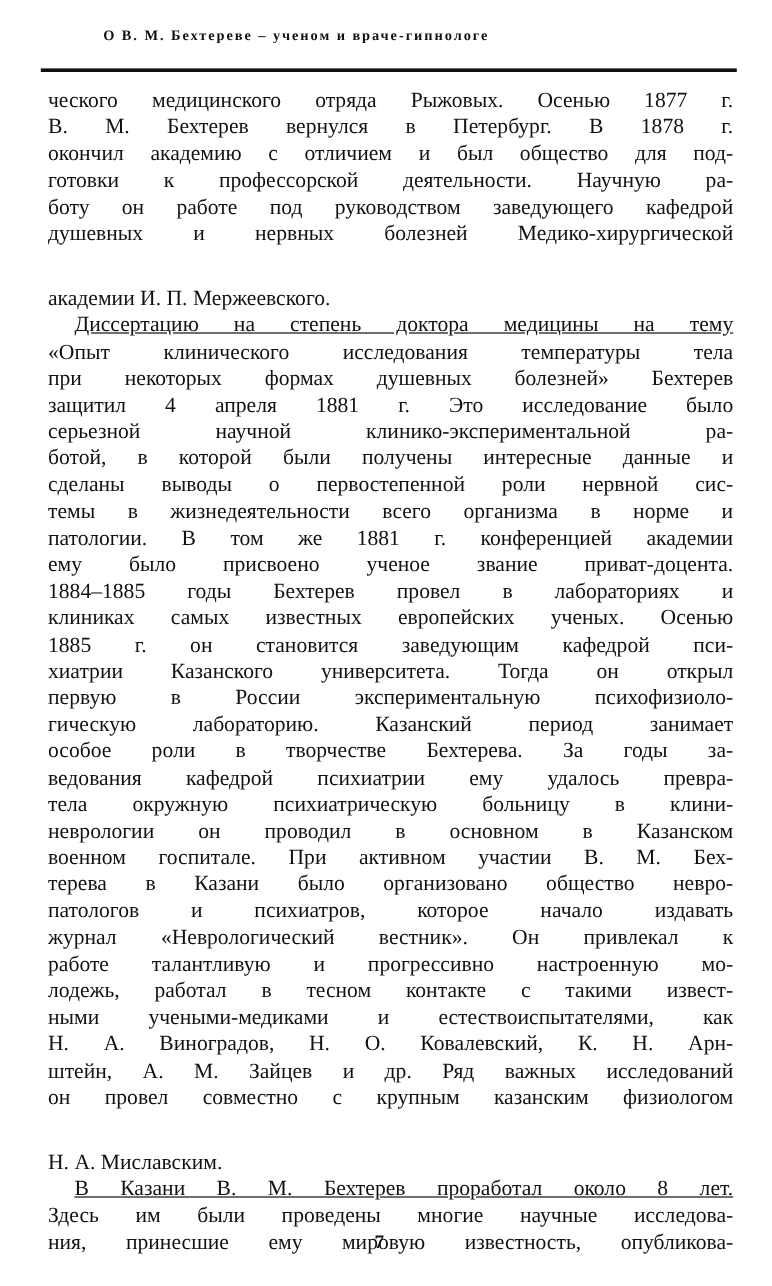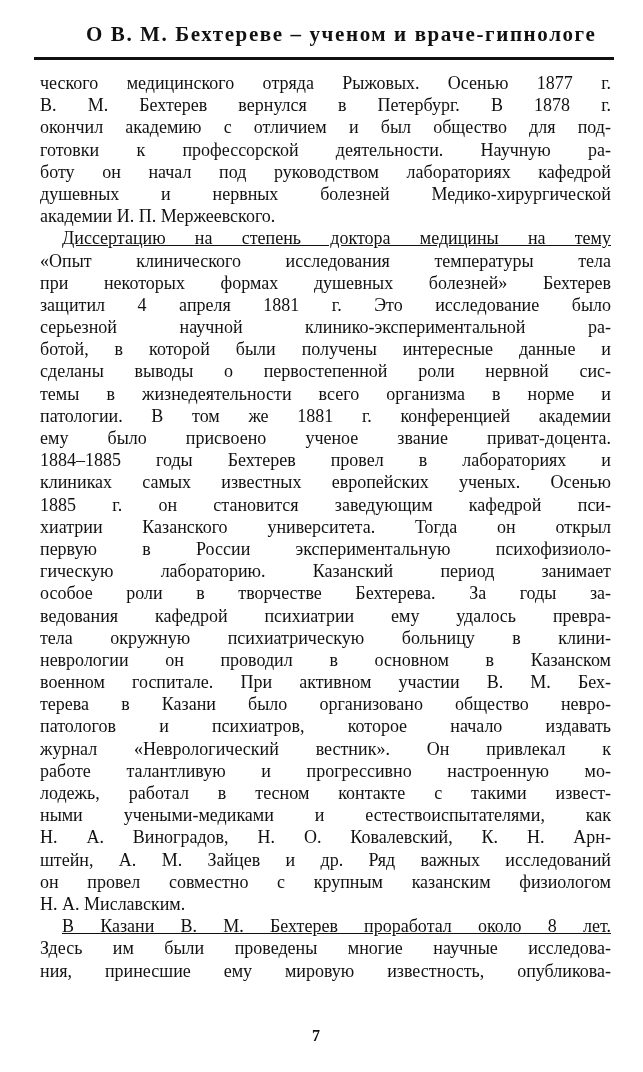--- a/index.html
+++ b/index.html
@@ -1,39 +1,39 @@
 <!DOCTYPE html>
 <html><head>
 <meta charset="utf-8">
 <style>
   html, body { margin: 0; padding: 0; background: #ffffff; }
   body { width: 643px; height: 1072px; position: relative; overflow: hidden;
          font-family: "Liberation Serif", "DejaVu Serif", serif; color: #111; }
   .header { position: absolute; left: 86px; top: 22px; width: 520px;
-            font-size: 21px; font-weight: bold; letter-spacing: 1.6px; white-space: nowrap; }
+            font-size: 12px; font-weight: bold; letter-spacing: 1.6px; white-space: nowrap; }
   .rule { position: absolute; left: 34px; top: 57px; width: 580px; height: 3px; background: #111; }
   .body { position: absolute; left: 40px; top: 72px; width: 571px; }
   .line { display: block; height: 22.2px; line-height: 22.2px; font-size: 18px;
           text-align: justify; text-align-last: justify; white-space: nowrap; overflow: visible; }
-  .line.last { text-align-last: left; }
+  .line.last { text-align-last: left; margin-top: 32px; }
   .line.indent { padding-left: 22px; text-decoration: underline; }
   .pagenum { position: absolute; left: 312px; top: 1027px; font-size: 16px; font-weight: bold; }
 </style>
 </head>
 <body>
 
 <div class="header">О В. М. Бехтереве – ученом и враче-гипнологе</div>
 <div class="rule"></div>
 
 <div class="body" id="body-text">
     <div class="line">ческого медицинского отряда Рыжовых. Осенью 1877 г.</div>
     <div class="line">В. М. Бехтерев вернулся в Петербург. В 1878 г.</div>
     <div class="line">окончил академию с отличием и был общество для под-</div>
     <div class="line">готовки к профессорской деятельности. Научную ра-</div>
-    <div class="line">боту он начал под руководством лабораториях кафедрой</div>
+    <div class="line">боту он работе под руководством заведующего кафедрой</div>
     <div class="line">душевных и нервных болезней Медико-хирургической</div>
     <div class="line last">академии И. П. Мержеевского.</div>
     <div class="line indent">Диссертацию на степень доктора медицины на тему</div>
     <div class="line">«Опыт клинического исследования температуры тела</div>
     <div class="line">при некоторых формах душевных болезней» Бехтерев</div>
     <div class="line">защитил 4 апреля 1881 г. Это исследование было</div>
     <div class="line">серьезной научной клинико-экспериментальной ра-</div>
     <div class="line">ботой, в которой были получены интересные данные и</div>
     <div class="line">сделаны выводы о первостепенной роли нервной сис-</div>
     <div class="line">темы в жизнедеятельности всего организма в норме и</div>

